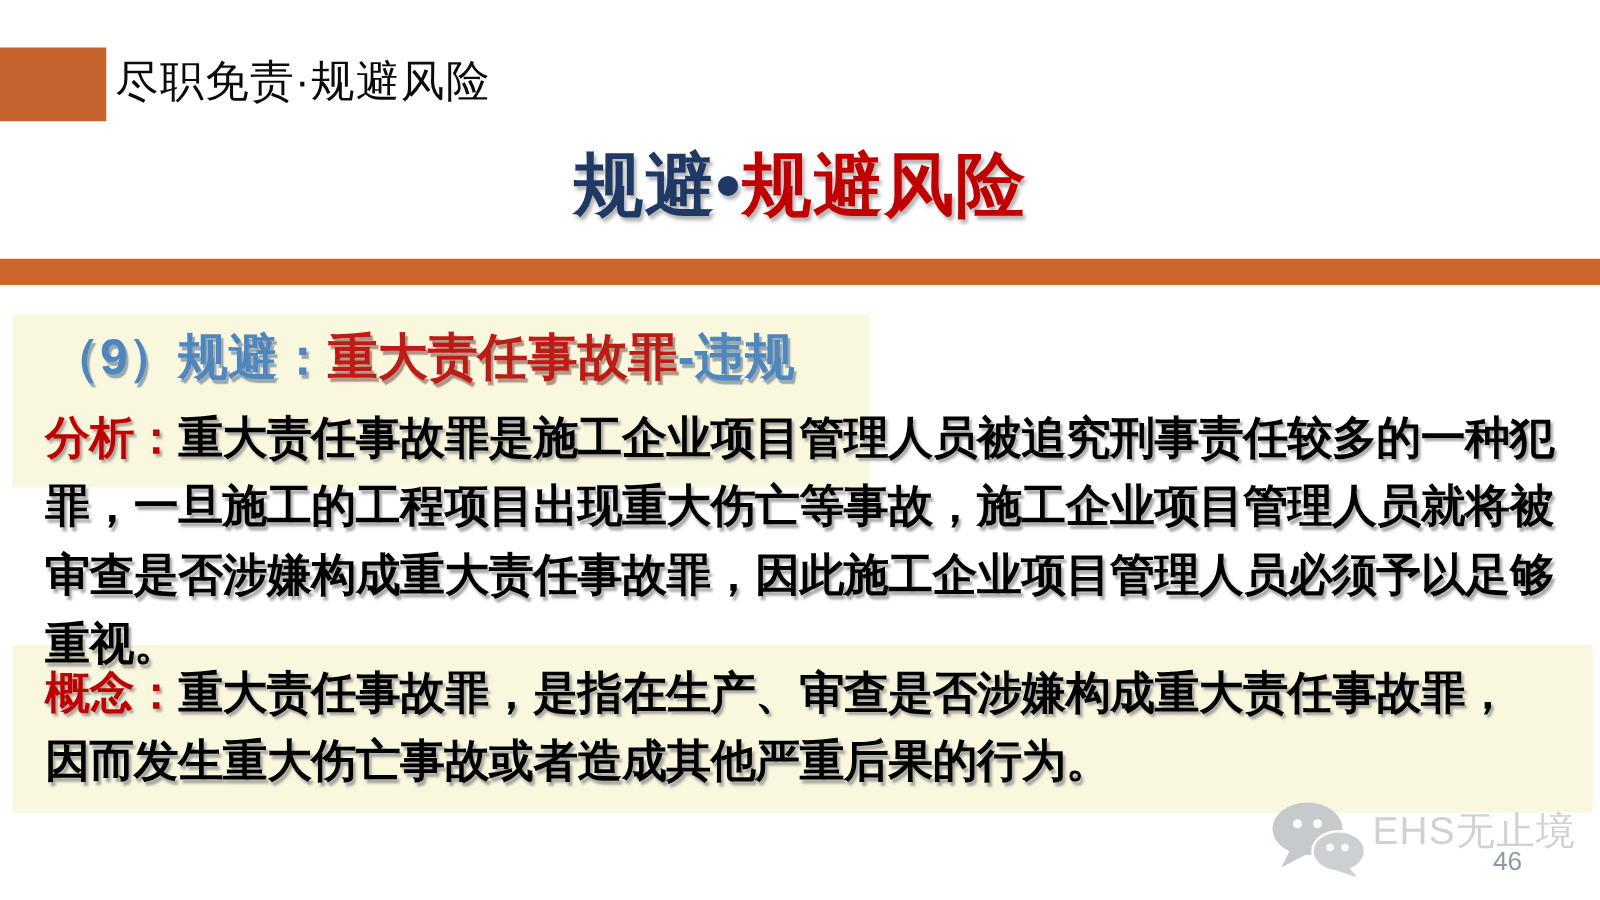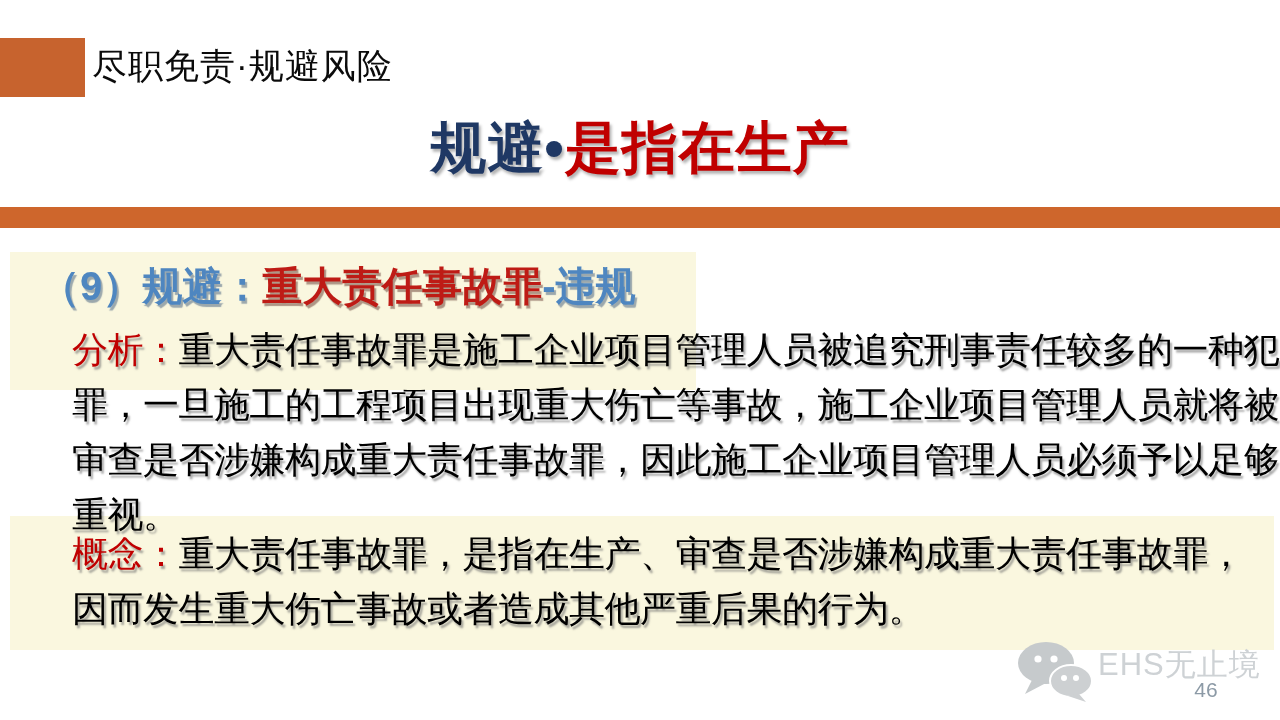--- a/index.html
+++ b/index.html
@@ -23,22 +23,22 @@
   
   .hl{position:absolute;background:#FAF7DF;}
   .hl1{left:10px;top:252px;width:686px;height:138px;}
   .hl2{left:10px;top:516px;width:1264px;height:134px;}
   
   .section-heading{position:absolute;left:40px;top:260px;font-size:40px;line-height:52px;
     font-weight:800;white-space:nowrap;letter-spacing:0;}
   .section-heading .blue{color:#4E86C0;text-shadow:2px 3px 1px rgba(40,70,110,0.45);}
   .section-heading .dred{color:#BE1B15;text-shadow:2px 3px 1px rgba(80,30,25,0.45);}
   
-  .para{position:absolute;left:36px;font-size:36px;font-weight:400;color:#000000;
-    letter-spacing:-0.5px;text-shadow:2px 3px 2px rgba(110,110,110,0.60);margin-left:36px;}
+  .para{position:absolute;left:36px;font-size:36px;font-weight:700;color:#000000;
+    letter-spacing:-0.5px;text-shadow:2px 3px 2px rgba(110,110,110,0.60);}
   .para .line{height:55px;line-height:55px;white-space:nowrap;}
   .para .lbl{color:#C00000;}
   .para-analysis{top:322px;}
   .para-concept{top:526px;}
   
   .watermark{position:absolute;left:1016px;top:634px;width:250px;height:70px;text-align:right;}
   .wm-logo{position:absolute;left:0;top:6px;}
   .wm-brand{position:absolute;left:82px;top:14px;font-size:31px;line-height:34px;
     font-weight:400;color:#ced2d5;white-space:nowrap;letter-spacing:1px;
     text-shadow:1px 1px 0 #ffffff;}
@@ -48,21 +48,21 @@
 </head>
 <body>
 
 <div class="frame">
 
   <div class="accent-square"></div>
 
   <div class="kicker">尽职免责·规避风险</div>
 
   <div class="main-title">
-    <span class="navy">规避•</span><span class="red">是指在生产</span>
+    <span class="navy">规避•</span><span class="red">规避风险</span>
   </div>
 
   <div class="divider"></div>
 
   <div class="hl hl1"></div>
   <div class="hl hl2"></div>
 
   <div class="section-heading">
     <span class="blue">（9）规避：</span><span class="dred">重大责任事故罪</span><span class="blue">-违规</span>
   </div>

